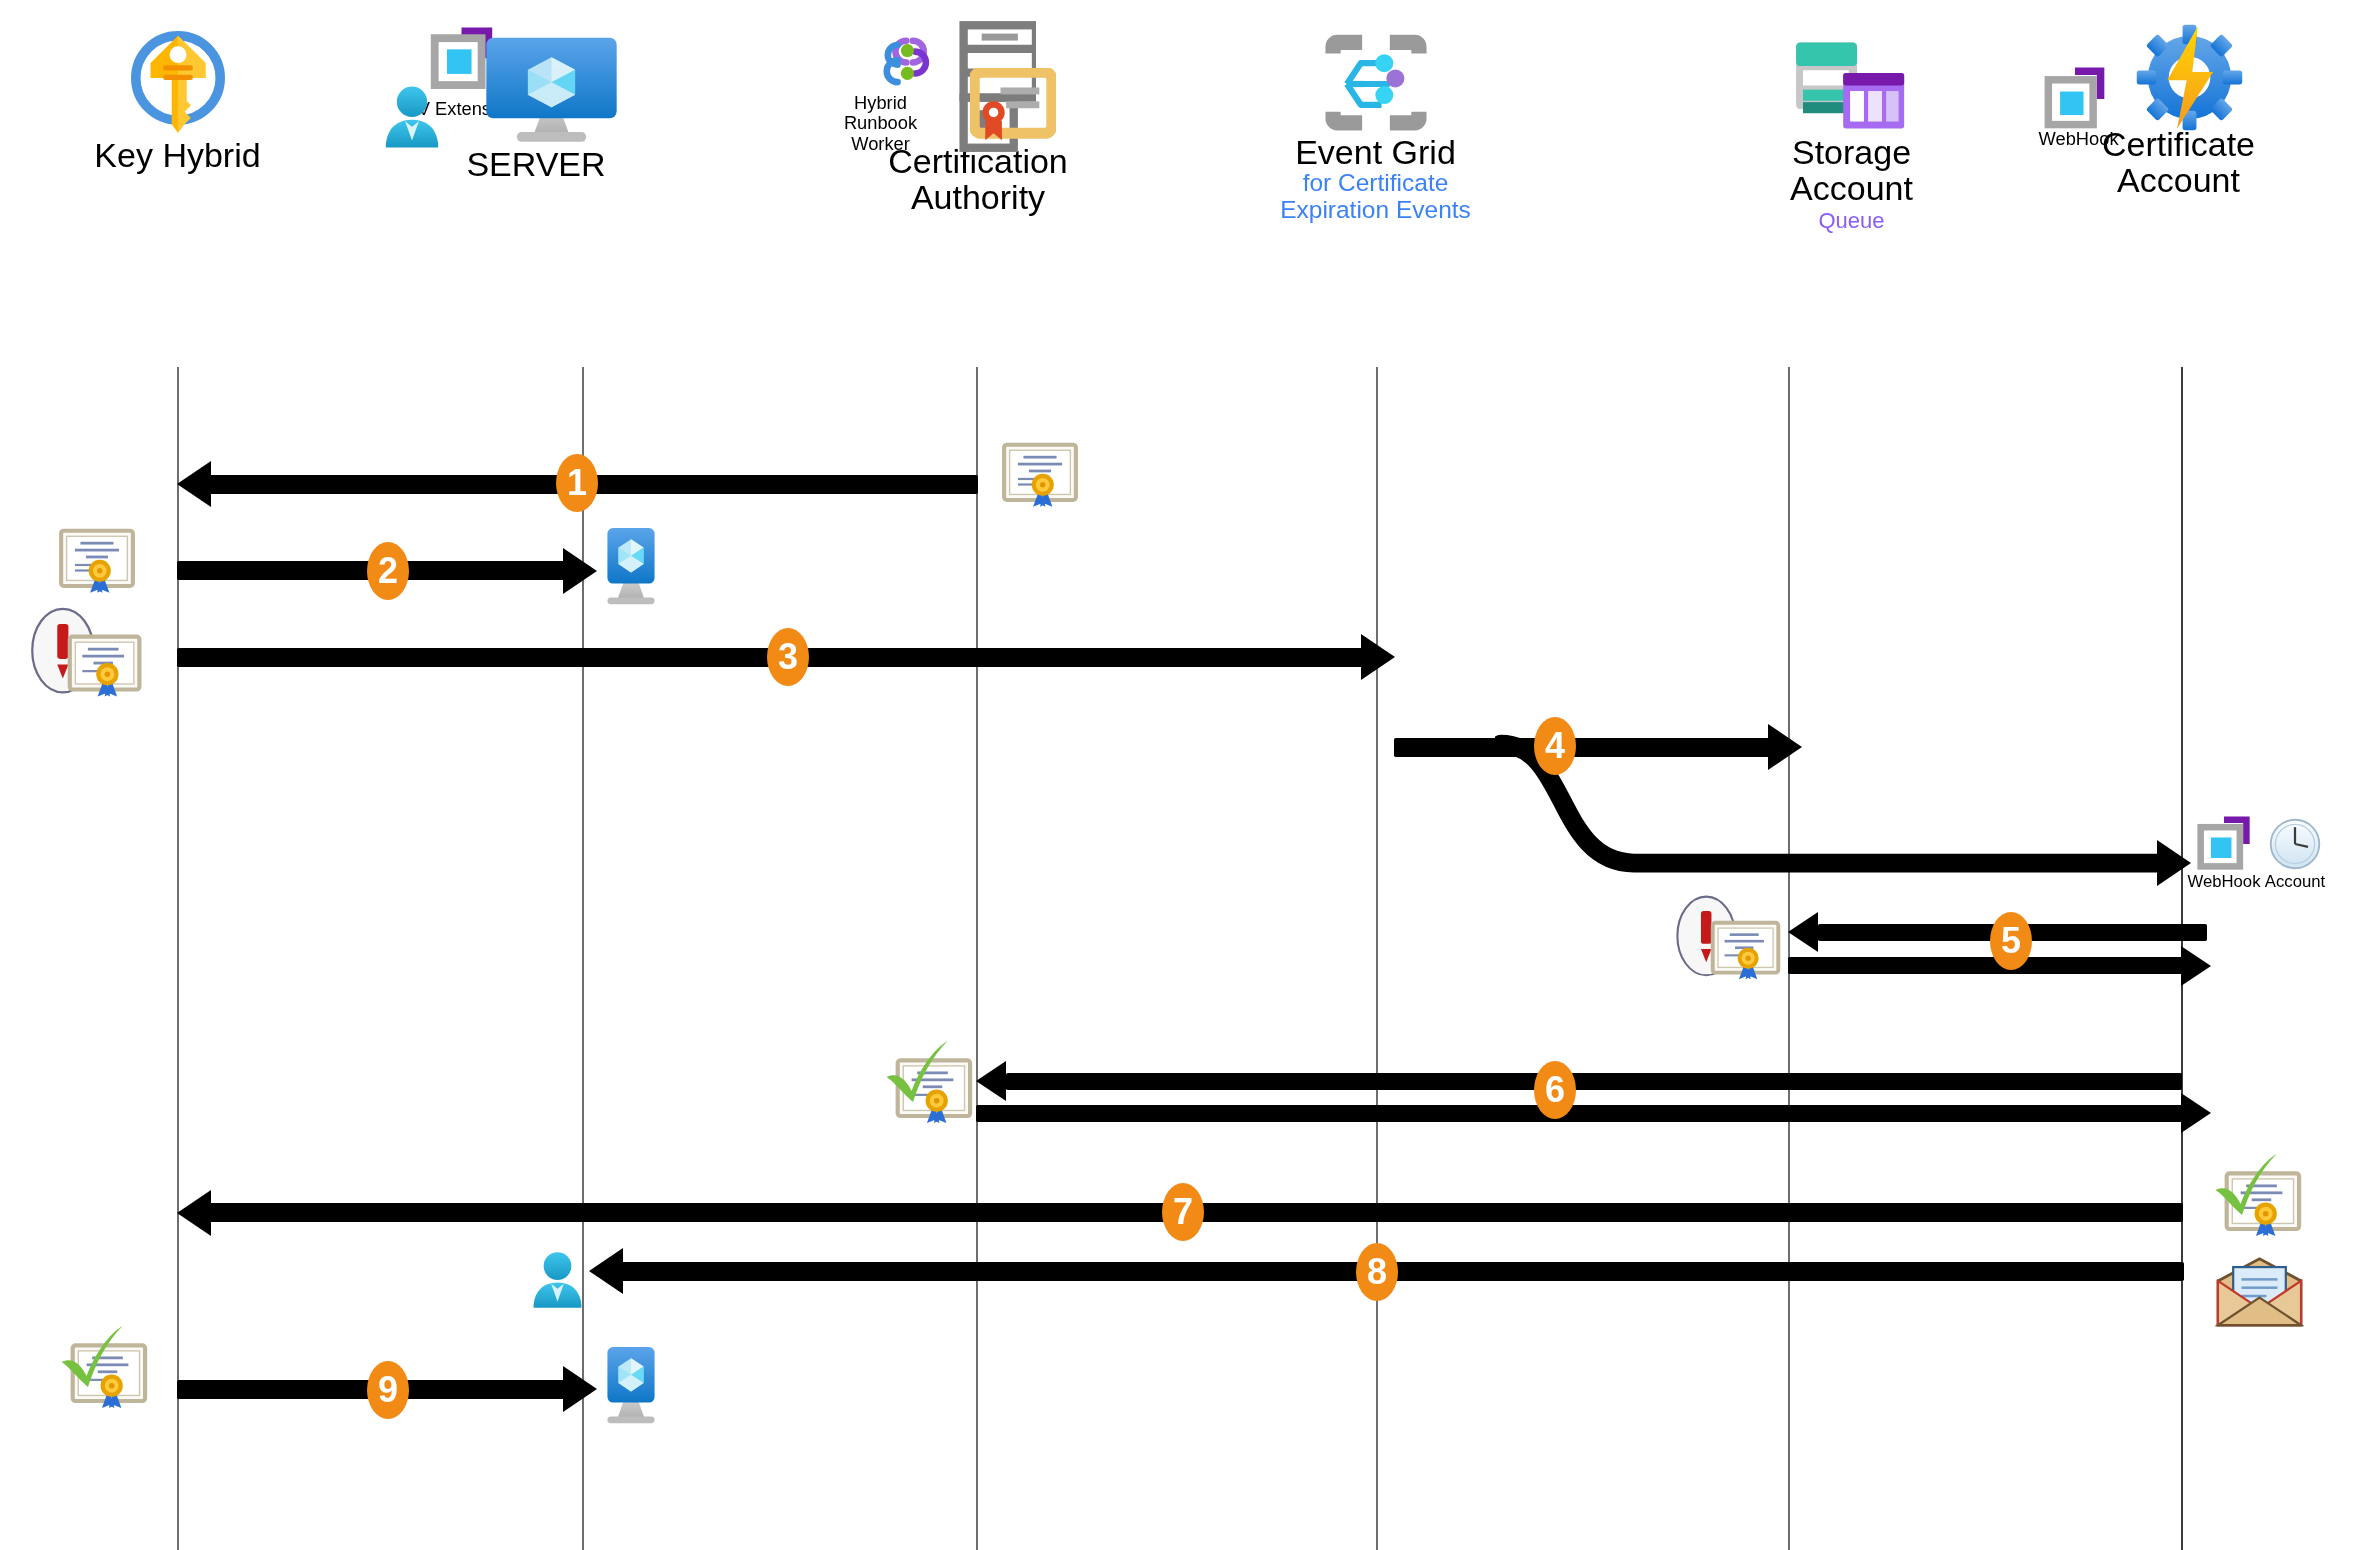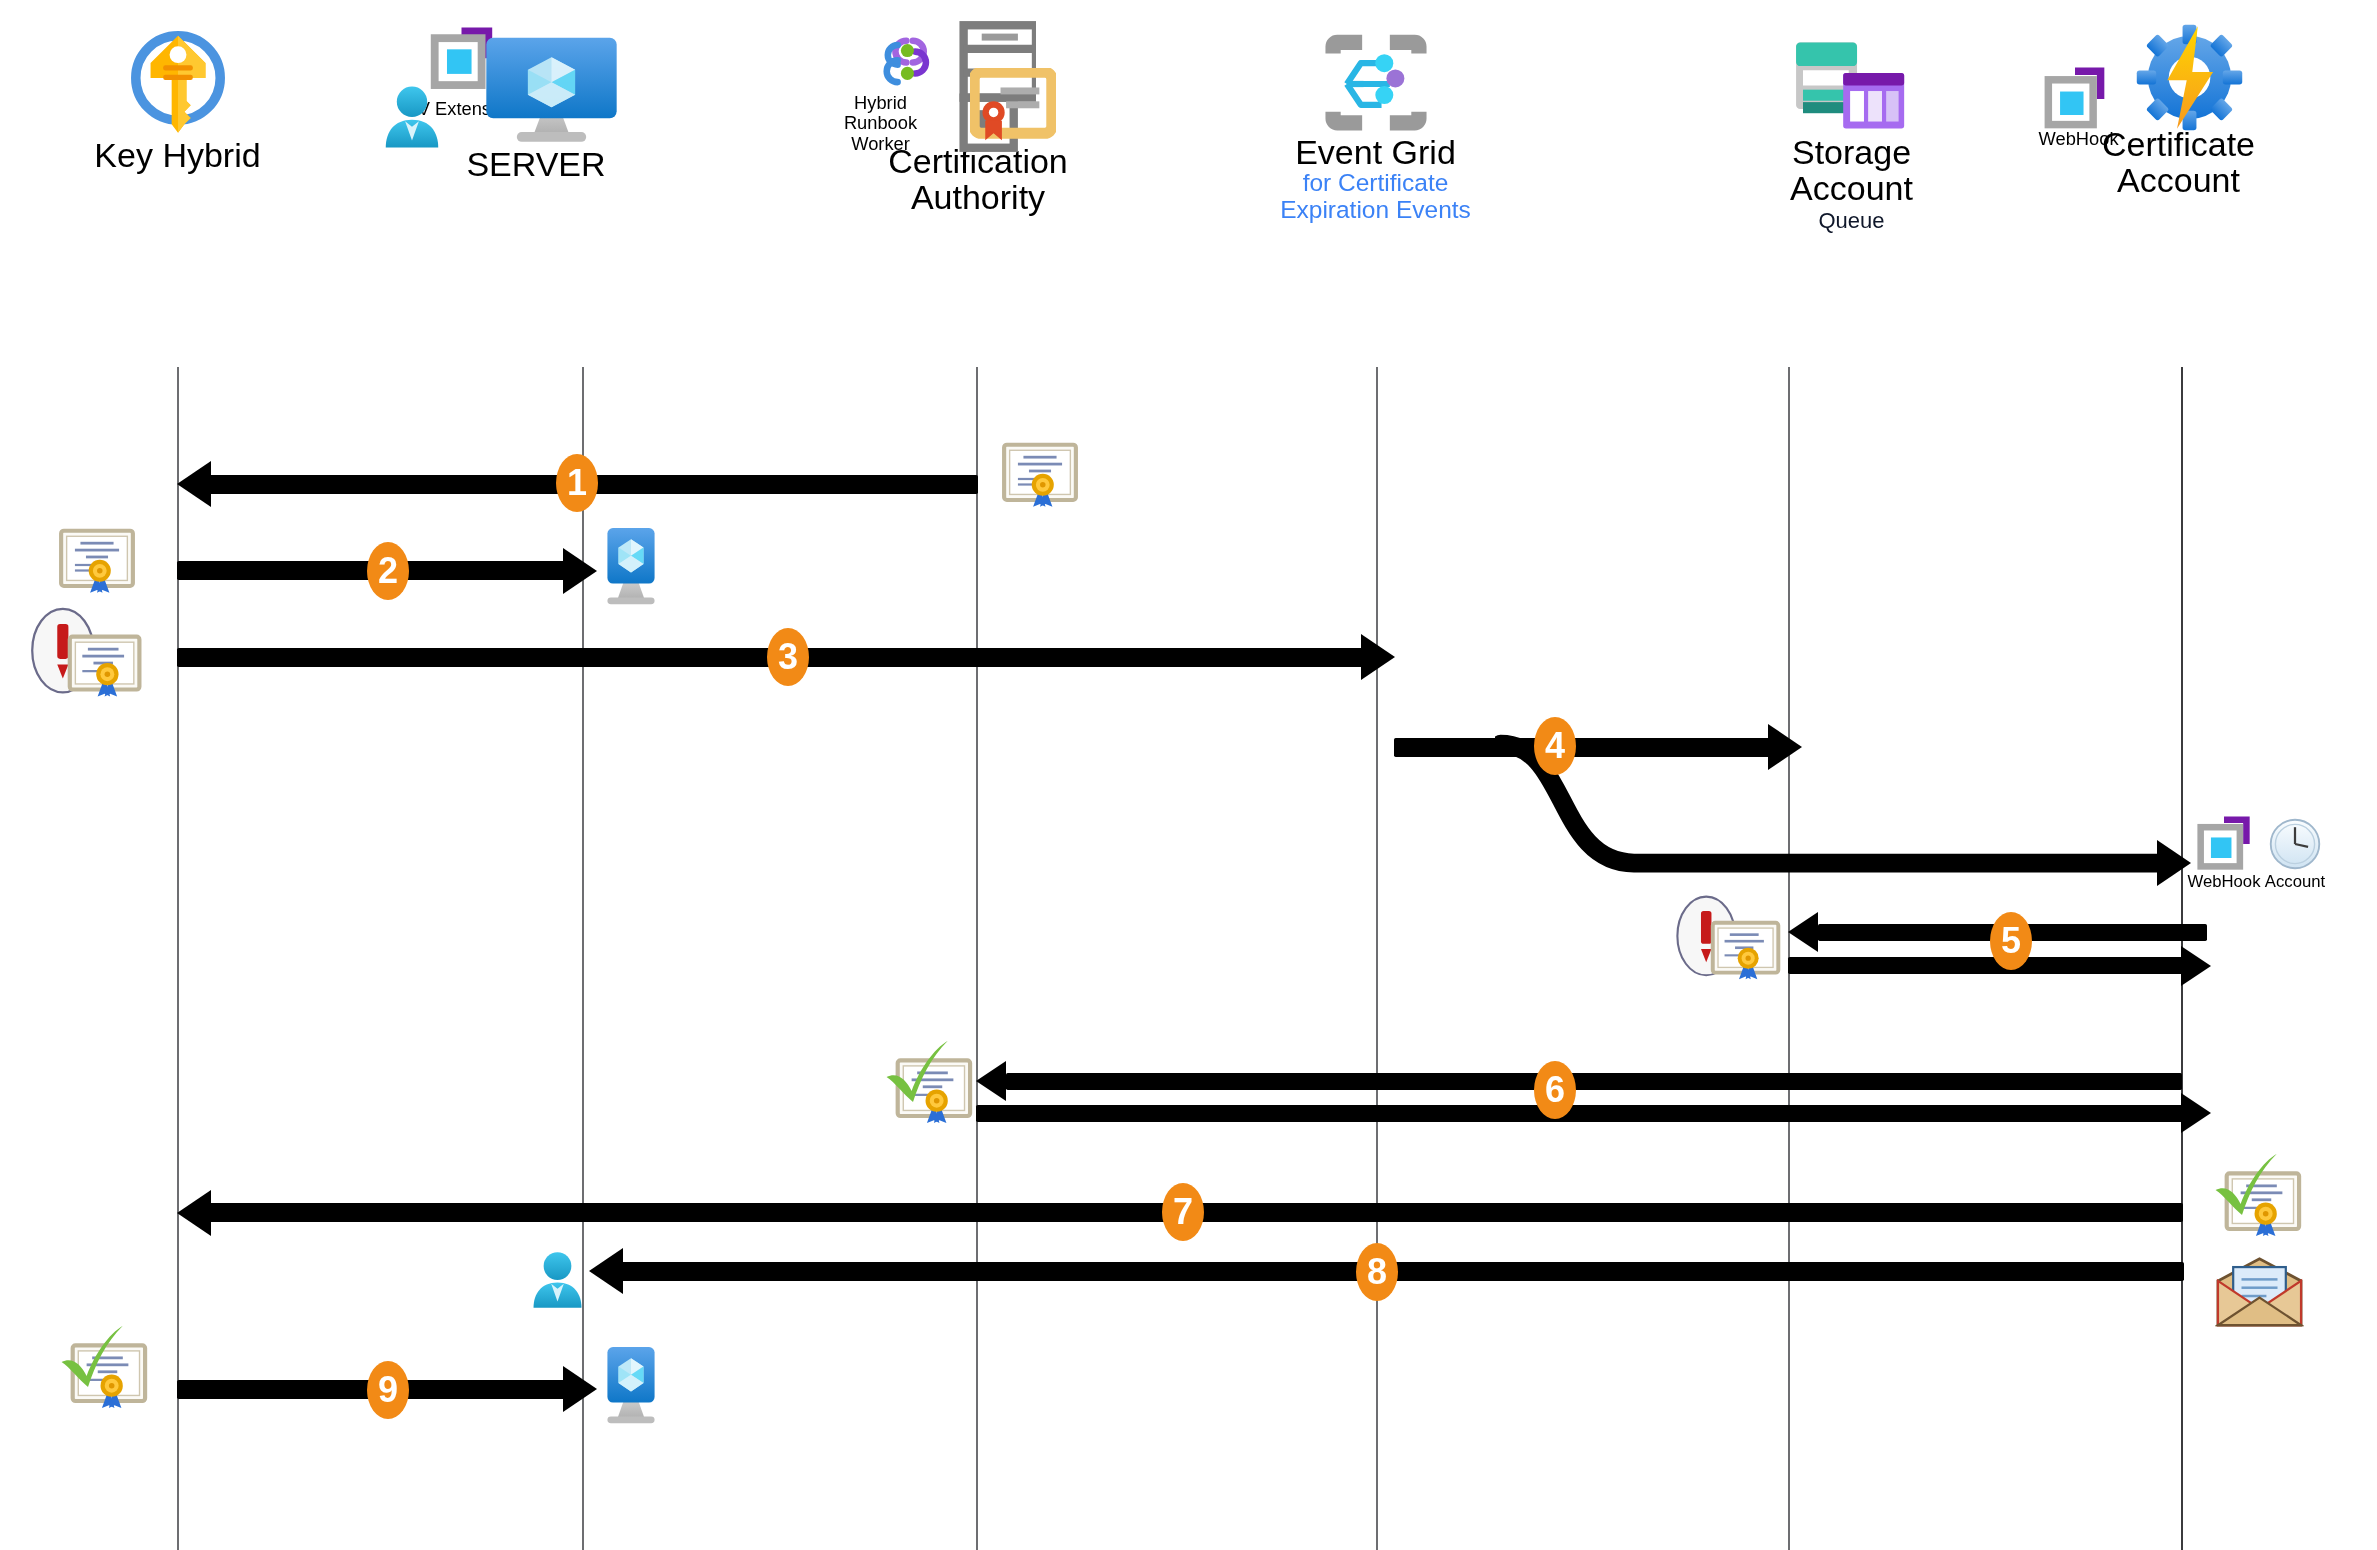--- a/index.html
+++ b/index.html
@@ -7,21 +7,21 @@
   #stage{position:relative;width:2377px;height:1551px;background:#ffffff;overflow:hidden;}
 
   
   .lifeline{position:absolute;width:1.7px;background:#6d6e71;}
   .lifeline.dark{background:#3b3b3d;}
 
   
   .actor{position:absolute;text-align:center;}
   .actor-title{font-size:34px;line-height:1.06;color:#000;white-space:pre-line;font-weight:400;}
   .actor-sub{font-size:24.5px;line-height:1.1;color:#3b82f6;}
-  .actor-sub2{font-size:22px;line-height:1.1;color:#0f172a;}
+  .actor-sub2{font-size:22px;line-height:1.1;color:#8b5cf6;}
   .icon-wrap{position:relative;display:flex;align-items:flex-end;justify-content:center;}
 
   
   .mini-label{position:absolute;font-size:18.3px;color:#000;line-height:1.12;text-align:center;}
 
   
   .arrow{position:absolute;height:19px;background:#000;}
   .arrow.thin{height:16.7px;}
   .head{position:absolute;width:0;height:0;}
   .head.r{border-top:23px solid transparent;border-bottom:23px solid transparent;border-left:34px solid #000;}

